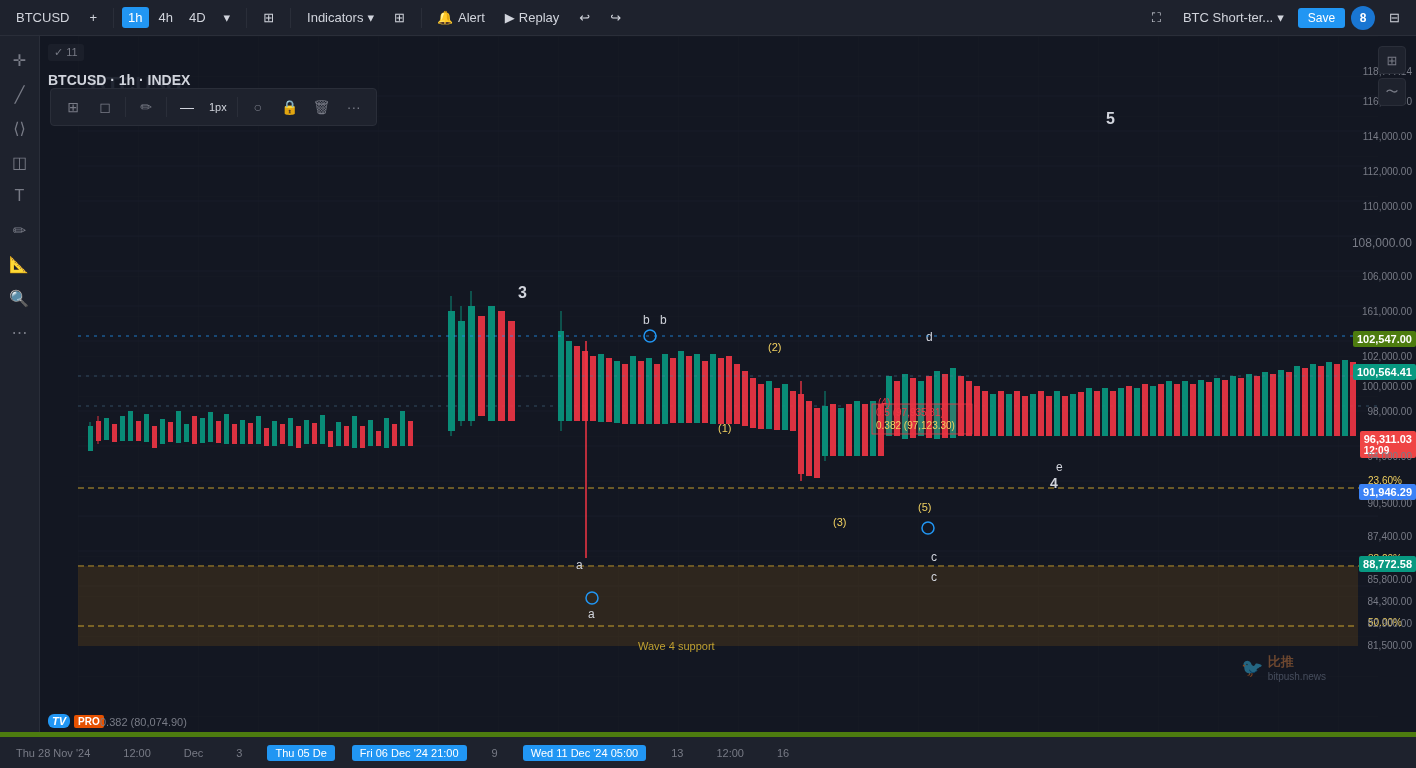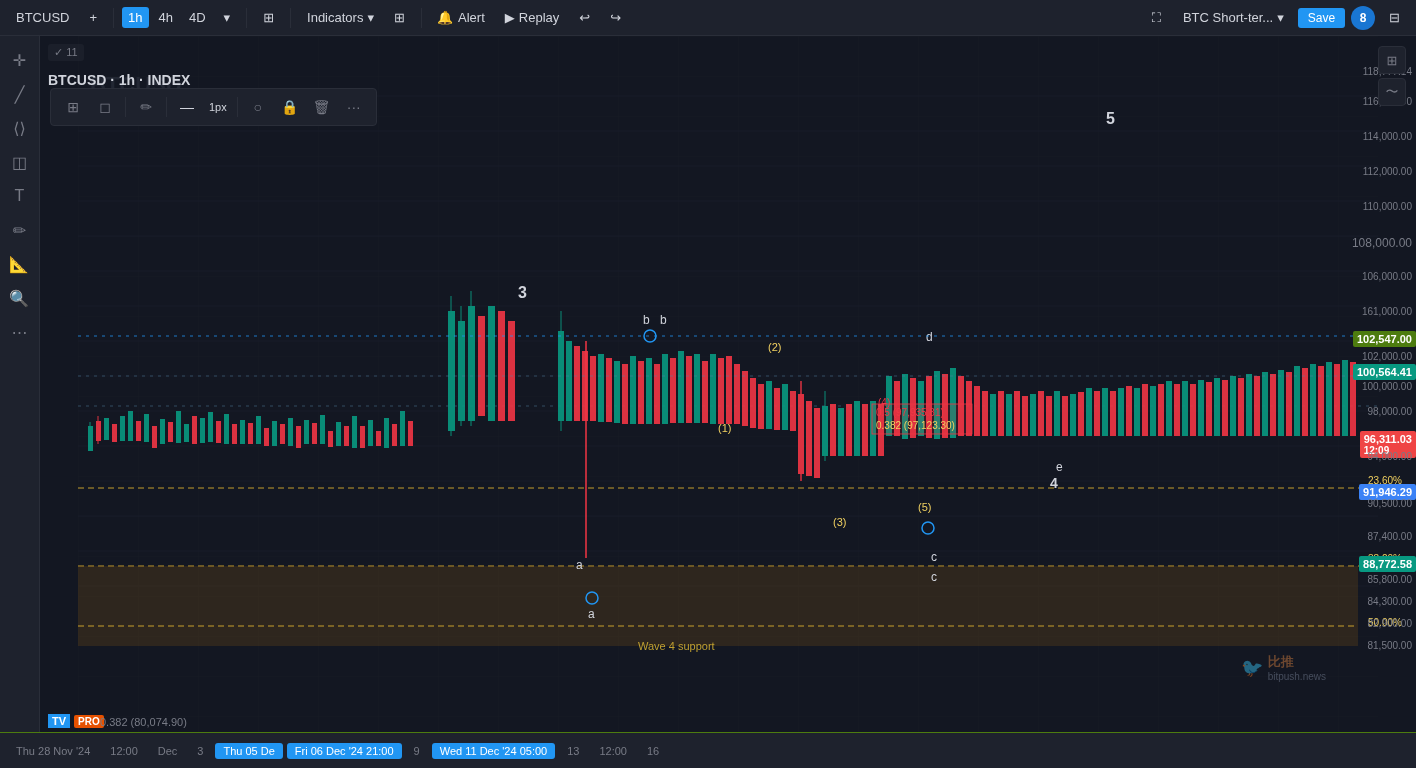--- a/index.html
+++ b/index.html
@@ -131,25 +131,25 @@
     
     .chart-svg {
       width: 100%;
       height: 100%;
     }
 
     
     .bottom-bar {
       height: 36px;
       background: #1e222d;
-      border-top: 1px solid #4d7c0f;
+      border-top: 5px solid #4d7c0f;
       display: flex;
       align-items: center;
       padding: 0 8px;
-      gap: 4px;
+      gap: 17px;
       position: relative;
     }
 
     
     .watermark {
       position: absolute;
       top: 36px;
       left: 50px;
       font-size: 22px;
       font-weight: 700;
@@ -620,21 +620,21 @@
     </div>
 
     
     <div class="scale-icon">
       <div class="scale-btn">⊞</div>
       <div class="scale-btn">〜</div>
     </div>
 
     
     <div style="position:absolute; bottom:4px; left:8px; display:flex; align-items:center; gap:4px; z-index:5;">
-      <div style="background:#2196f3; color:#fff; font-size:11px; font-weight:700; padding:1px 4px; border-radius:0;">TV</div>
+      <div style="background:#2196f3; color:#fff; font-size:11px; font-weight:700; padding:1px 4px; border-radius:6px;font-style:italic;">TV</div>
       <div style="background:#e65100; color:#fff; font-size:10px; font-weight:700; padding:1px 4px; border-radius:2px;">PRO</div>
     </div>
 
     
     <div style="position:absolute; bottom:4px; left:60px; font-size:11px; color:#787b86; z-index:5;">
       <span>0.382 (80,074.90)</span>
     </div>
 
     
     <div style="position:absolute; bottom:50px; right:90px; font-size:11px; color:rgba(120,130,150,0.5); z-index:5; display:flex; align-items:center; gap:4px;">

